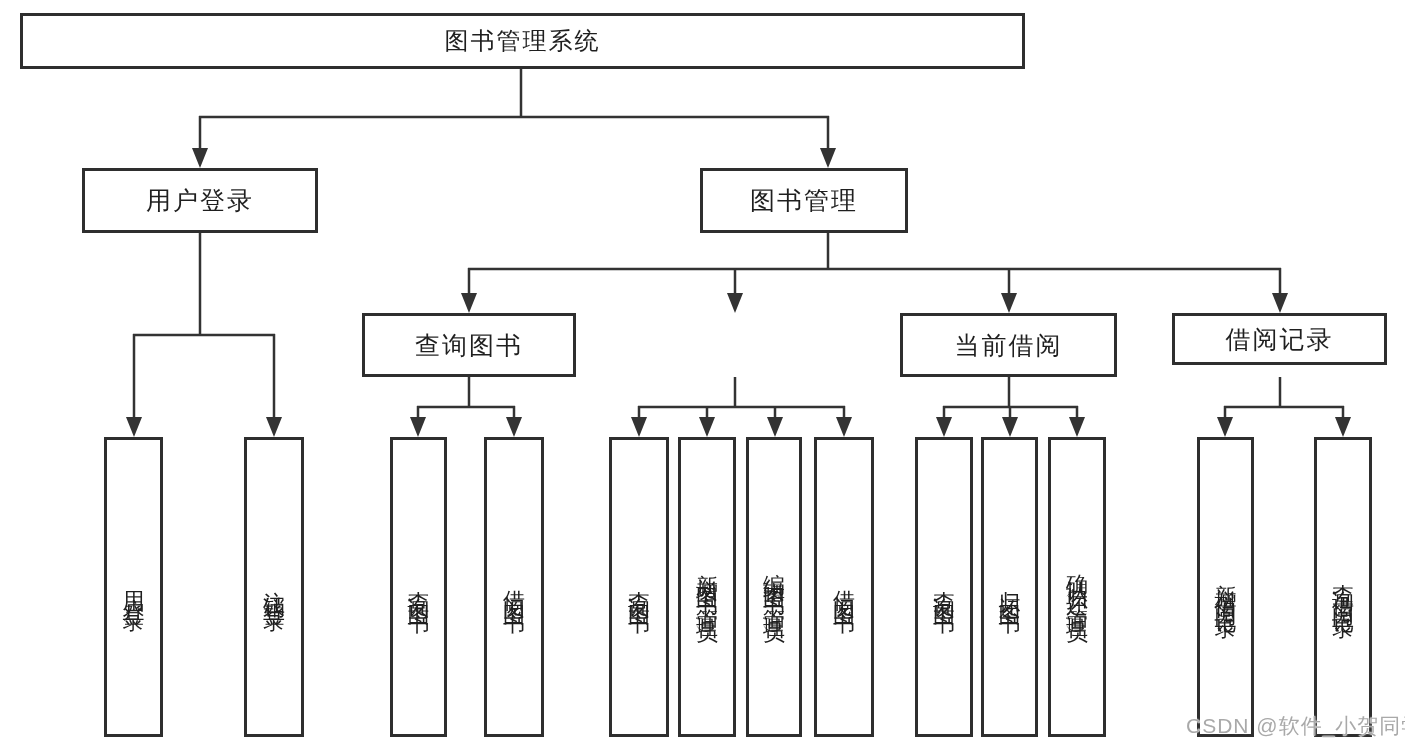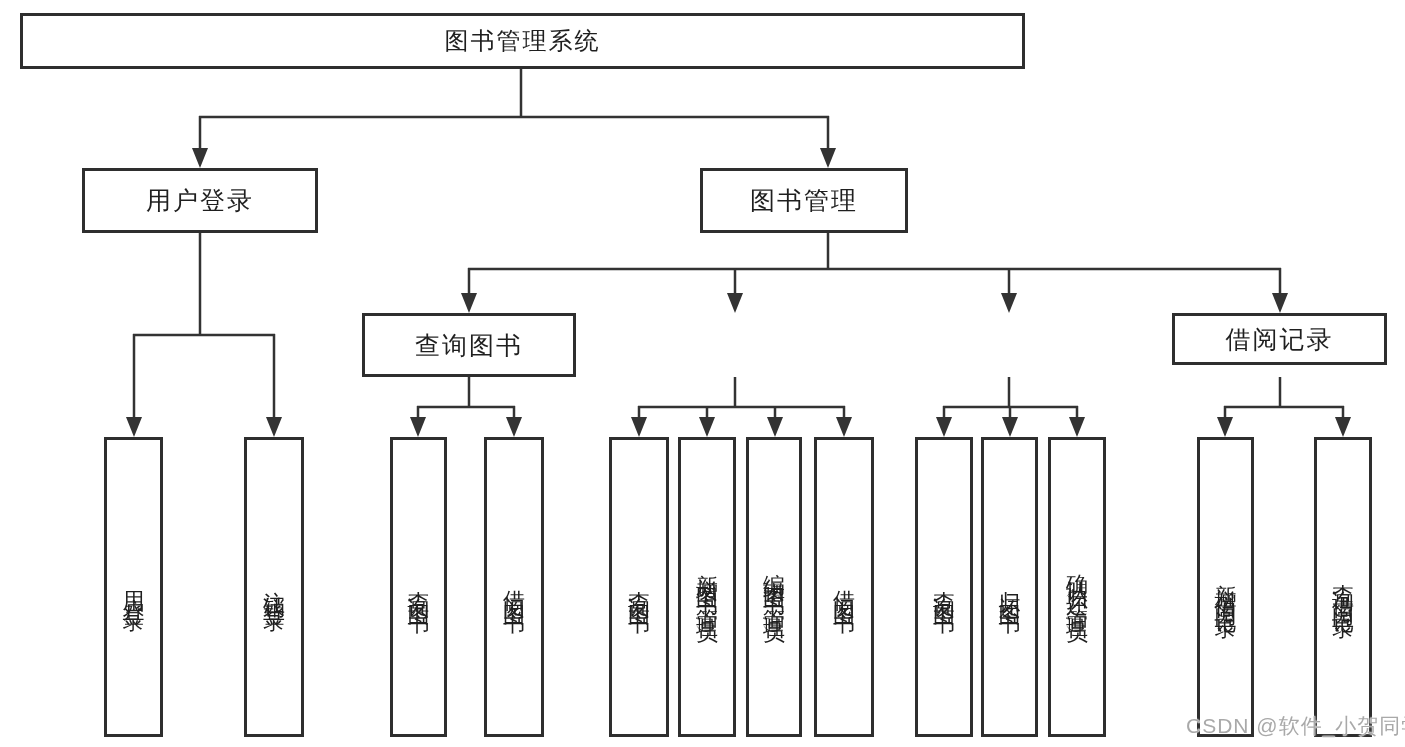--- a/index.html
+++ b/index.html
@@ -114,20 +114,23 @@
   <div class="box h" style="left:82px;top:168px;width:236px;height:65px">
     <span class="label">用户登录</span>
   </div>
   <div class="box h" style="left:700px;top:168px;width:208px;height:65px">
     <span class="label">图书管理</span>
   </div>
 
   <div class="box h" style="left:362px;top:313px;width:214px;height:64px">
     <span class="label">查询图书</span>
   </div>
+  <div class="box h" style="left:900px;top:313px;width:217px;height:64px">
+    <span class="label">当前借阅</span>
+  </div>
   <div class="box h" style="left:1172px;top:313px;width:215px;height:52px">
     <span class="label">借阅记录</span>
   </div>
 
   <div class="box v" style="left:104px;top:437px;width:59px;height:300px">
     <span class="label">用户登录</span>
   </div>
   <div class="box v" style="left:244px;top:437px;width:60px;height:300px">
     <span class="label">注销登录</span>
   </div>

